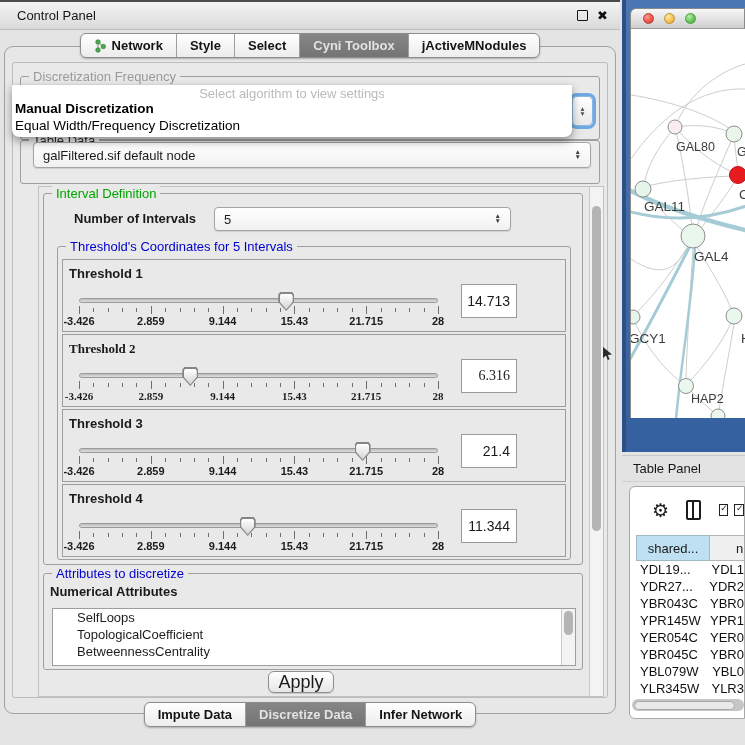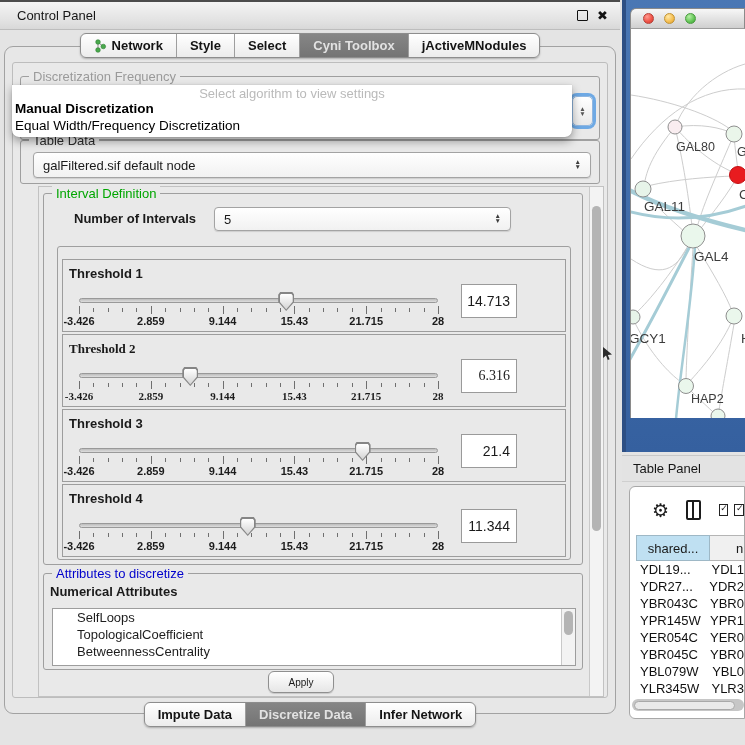--- a/index.html
+++ b/index.html
@@ -96,21 +96,21 @@
     border:1px solid #9a9a9a;font-size:14px;display:flex;align-items:center;
     justify-content:flex-end;padding-right:6px;box-sizing:border-box;}
 
   
   .attr-list{position:absolute;left:8px;top:34px;width:524px;height:58px;background:#fff;
     border:1px solid #9d9d9d;box-sizing:border-box;overflow:hidden;}
   .attr-item{font-size:13px;line-height:17px;padding-left:24px;color:#1d1d1d;white-space:nowrap;}
 
   
   .apply-btn{left:268px;top:671px;width:66px;height:22px;border:1px solid #8f8f8f;border-radius:6px;
-    background:linear-gradient(#ffffff,#e6e6e6);font-size:10px;display:flex;align-items:center;
+    background:linear-gradient(#ffffff,#e6e6e6);font-size:18px;display:flex;align-items:center;
     justify-content:center;box-sizing:border-box;box-shadow:0 1px 1px rgba(0,0,0,.15);z-index:6;}
 
   
   .net-desktop{left:622px;top:0;width:123px;height:452px;
     background:linear-gradient(180deg,#4a77b4,#35609f);border-left:4px solid #2d4f84;box-sizing:border-box;}
   .net-window{left:630px;top:8px;width:130px;height:410px;}
   .net-titlebar{position:absolute;left:0;top:0;width:115px;height:21px;
     background:linear-gradient(#f7f7f7,#cfcfcf);border:1px solid #8a8a8a;border-bottom-color:#9c9c9c;
     border-radius:6px 0 0 0;display:flex;align-items:center;gap:10px;padding-left:12px;box-sizing:border-box;}
   .tl{width:11px;height:11px;border-radius:50%;box-sizing:border-box;}
@@ -205,21 +205,21 @@
 </div>
 
 <div class="abs alg-popup">
   <div class="hint">Select algorithm to view settings</div>
   <div class="opt bold">Manual Discretization</div>
   <div class="opt">Equal Width/Frequency Discretization</div>
 </div>
 
 <div class="group" style="left:20px;top:140px;width:580px;height:44px;">
   <span class="gtitle" style="color:#2b2b2b;">Table Data</span>
-  <div class="combo" style="left:12px;top:11px;width:558px;height:26px;">
+  <div class="combo" style="left:12px;top:1px;width:558px;height:26px;">
     <span>galFiltered.sif default node</span>
     <span class="arrows">
         <span>▲</span>
         <span>▼</span>
       </span>
   </div>
 </div>
 
 <div class="abs scrollpane">
 
@@ -229,20 +229,21 @@
     <span class="abs" style="left:30px;top:17px;font-size:13px;font-weight:bold;">Number of Intervals</span>
     <div class="combo" style="left:170px;top:13px;width:297px;height:24px;">
       <span>5</span>
       <span class="arrows">
           <span>▲</span>
           <span>▼</span>
         </span>
     </div>
 
     <div class="group" style="left:13px;top:52px;width:514px;height:314px;">
+      <span class="gtitle" style="color:#0000cc;">Threshold's Coordinates for 5 Intervals</span>
 
       <div class="threshold-block" style="top:12px;">
         <div class="th-label">Threshold 1</div>
         <div class="slider-widget">
           <div class="slider-track"></div>
           <div class="thumb" style="left: 57.7197%;"></div>
           <div class="ticks">
               <span class="tick major" style="left: 0%;"></span>
               <span class="tick" style="left: 4%;"></span>
               <span class="tick" style="left: 8%;"></span>

